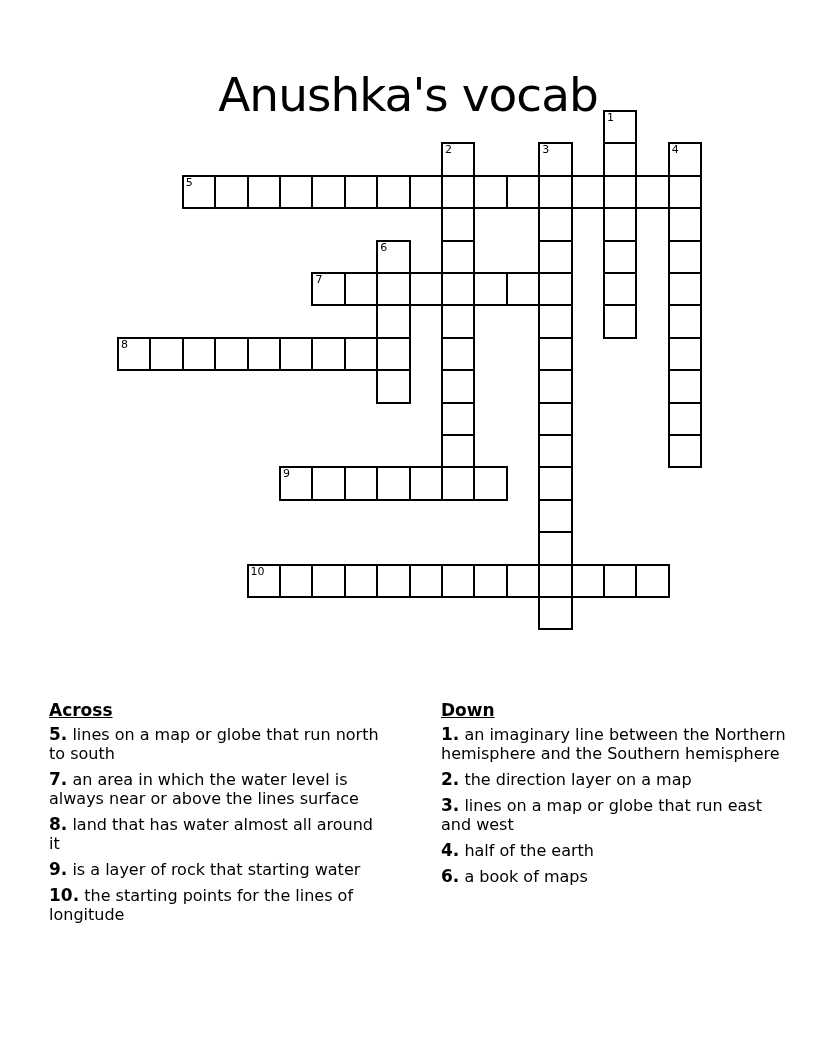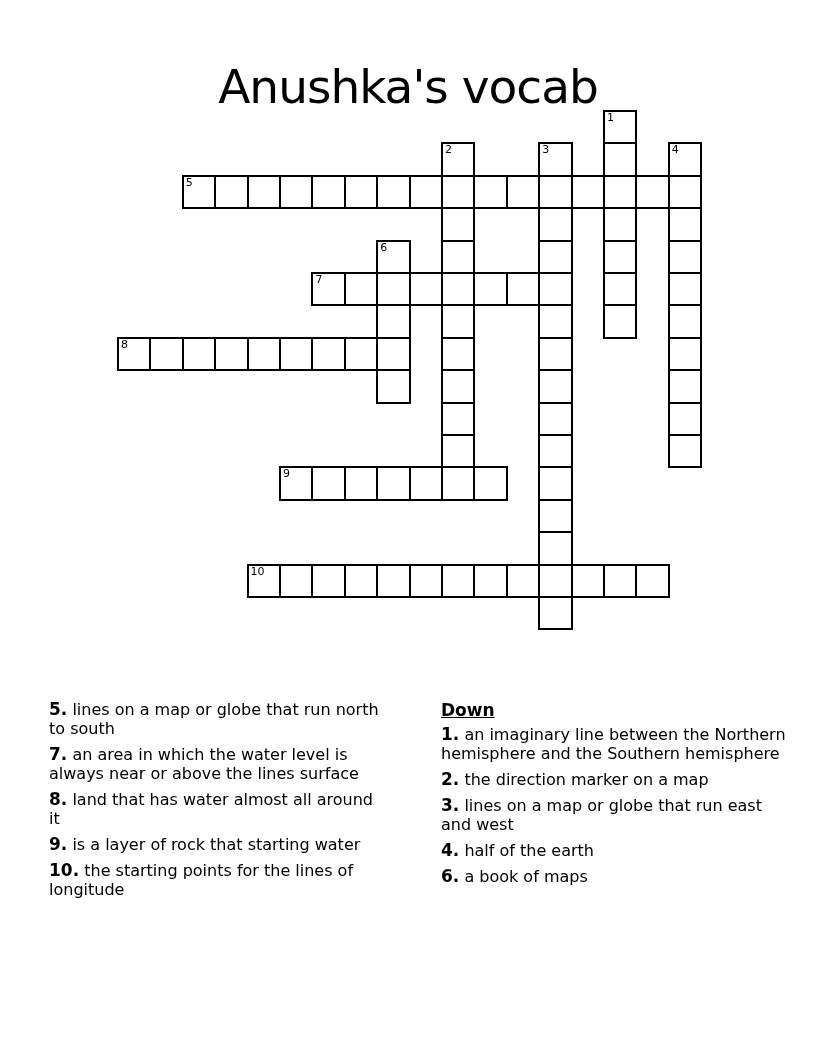--- a/index.html
+++ b/index.html
@@ -10,21 +10,21 @@
   body {
     position: relative;
     width: 816px;
     height: 1056px;
     font-family: "DejaVu Sans", sans-serif;
     color: #000;
     overflow: hidden;
   }
   .title {
     position: absolute;
-    top: 28px;
+    top: 36px;
     left: 0;
     width: 816px;
     text-align: center;
     font-size: 47px;
     font-weight: 400;
     letter-spacing: -1px;
     white-space: nowrap;
   }
   #grid {
     position: absolute;
@@ -185,27 +185,28 @@
     <div class="cell" style="left: 408.6px; top: 563.6px;"></div>
     <div class="cell" style="left: 441px; top: 563.6px;"></div>
     <div class="cell" style="left: 473.4px; top: 563.6px;"></div>
     <div class="cell" style="left: 505.8px; top: 563.6px;"></div>
     <div class="cell" style="left: 570.6px; top: 563.6px;"></div>
     <div class="cell" style="left: 603px; top: 563.6px;"></div>
     <div class="cell" style="left: 635.4px; top: 563.6px;"></div>
   </div>
 
 <div class="clue-col left">
+  <div class="clue-heading">Across</div>
   <div class="clue"><span class="num">5.</span> <span>lines on a map or globe that run north to south</span></div>
   <div class="clue"><span class="num">7.</span> <span>an area in which the water level is always near or above the lines surface</span></div>
   <div class="clue"><span class="num">8.</span> <span>land that has water almost all around it</span></div>
   <div class="clue"><span class="num">9.</span> <span>is a layer of rock that starting water</span></div>
   <div class="clue"><span class="num">10.</span> <span>the starting points for the lines of longitude</span></div>
 </div>
 
 <div class="clue-col right">
   <div class="clue-heading">Down</div>
   <div class="clue"><span class="num">1.</span> <span>an imaginary line between the Northern hemisphere and the Southern hemisphere</span></div>
-  <div class="clue"><span class="num">2.</span> <span>the direction marker on a map</span></div>
+  <div class="clue"><span class="num">2.</span> <span>the direction layer on a map</span></div>
   <div class="clue"><span class="num">3.</span> <span>lines on a map or globe that run east and west</span></div>
   <div class="clue"><span class="num">4.</span> <span>half of the earth</span></div>
   <div class="clue"><span class="num">6.</span> <span>a book of maps</span></div>
 </div>
 
 </body></html>

